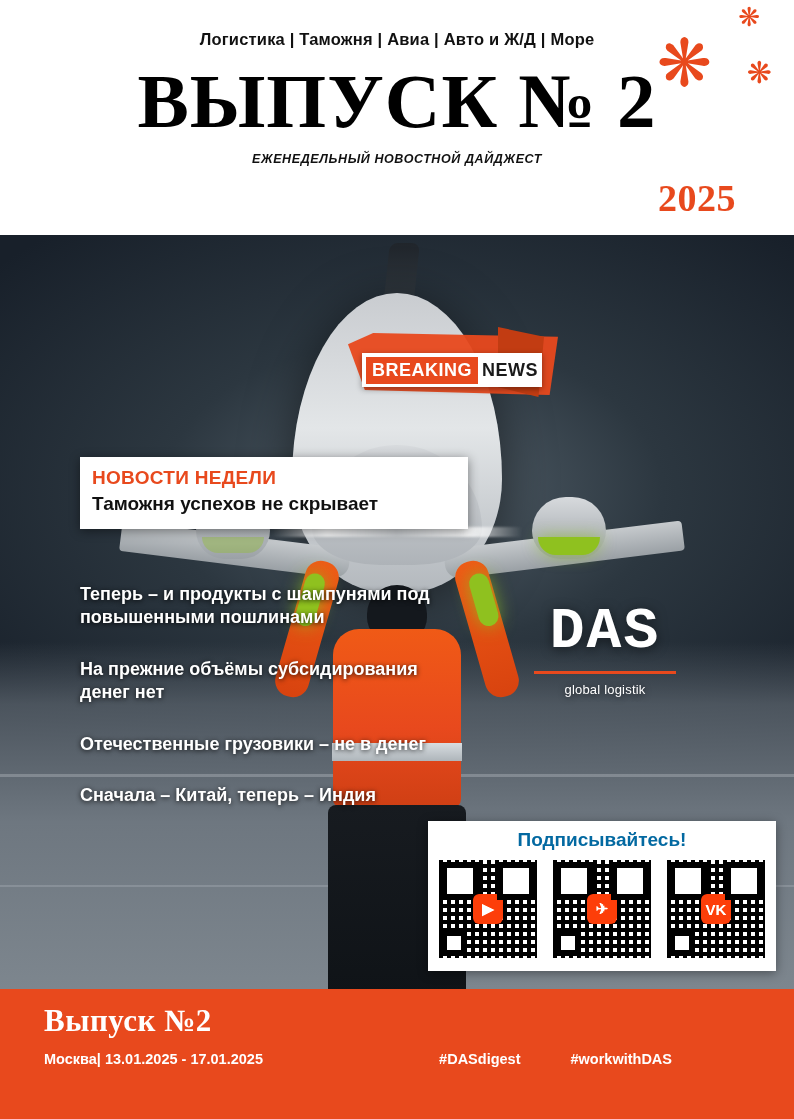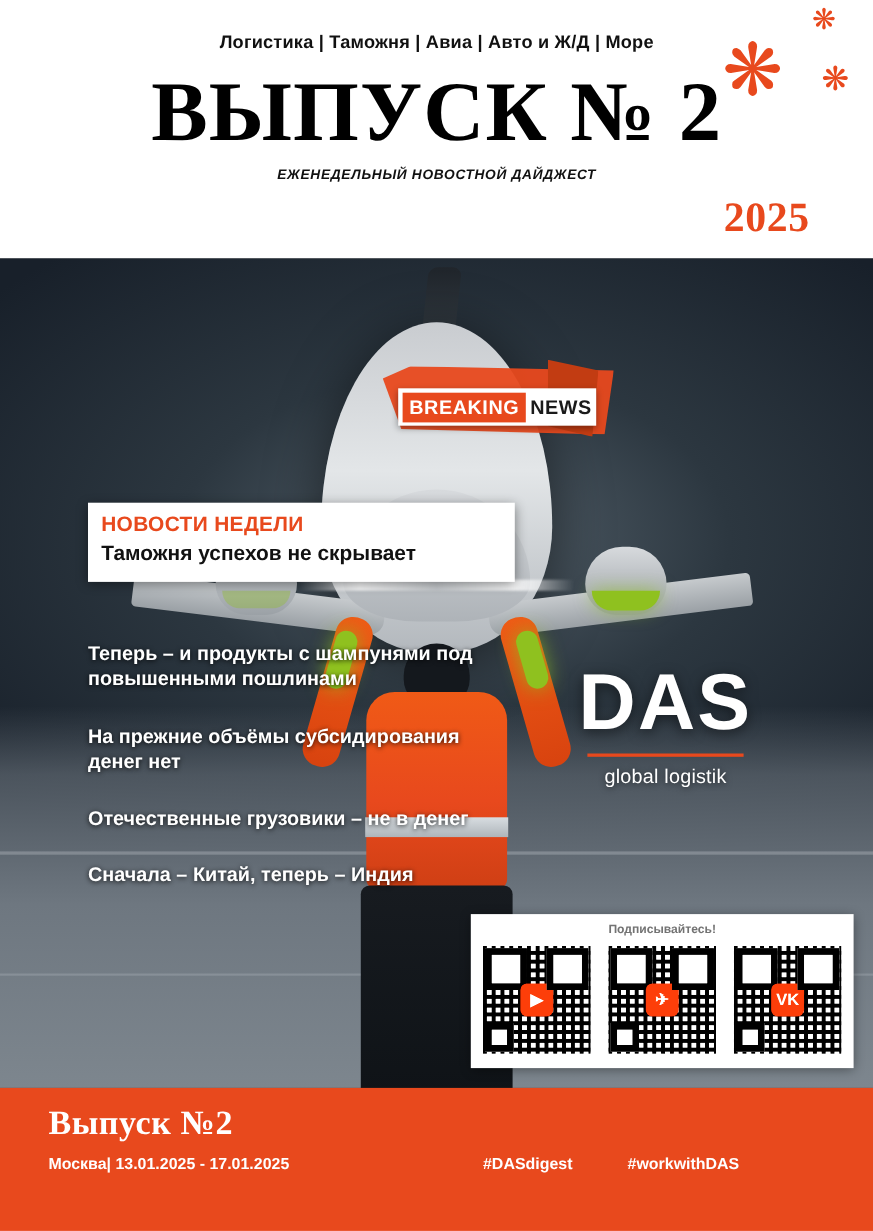--- a/index.html
+++ b/index.html
@@ -334,56 +334,56 @@
 
   
   .das-logo {
     position: absolute;
     right: 74px;
     top: 368px;
     width: 230px;
     text-align: center;
   }
   .das-word {
-    font-family: Liberation Sans, sans-serif;
-    font-weight: bold;
-    font-size: 72px;
+    font-family: Liberation Mono, monospace;
+    font-weight: bold;
+    font-size: 58px;
     color: #ffffff;
     letter-spacing: 2px;
     line-height: 1;
     text-shadow: 0 2px 12px rgba(0,0,0,0.5);
   }
   .das-rule {
     width: 142px;
     height: 3px;
     background: #e8491d;
     margin: 10px auto 8px auto;
   }
   .das-sub {
-    font-size: 18px;
+    font-size: 13px;
     color: #ffffff;
     letter-spacing: 0.2px;
     text-shadow: 0 1px 6px rgba(0,0,0,0.6);
   }
 
   
   .subscribe {
     position: absolute;
     right: 18px;
     bottom: 18px;
     width: 348px;
     background: #ffffff;
     padding: 8px 10px 12px 10px;
     box-shadow: 0 2px 10px rgba(0,0,0,0.4);
   }
   .subscribe-title {
     text-align: center;
     font-weight: bold;
-    font-size: 11px;
-    color: #737373;
+    font-size: 19px;
+    color: #0369a1;
     margin-bottom: 8px;
   }
   .qr-row { display: flex; justify-content: space-between; gap: 8px; }
   .qr {
     position: relative;
     width: 100px; height: 100px;
     background-color: #ffffff;
     background-image:
       repeating-linear-gradient(90deg, #000 0 4px, transparent 4px 8px),
       repeating-linear-gradient(0deg, #000 0 4px, transparent 4px 8px);

